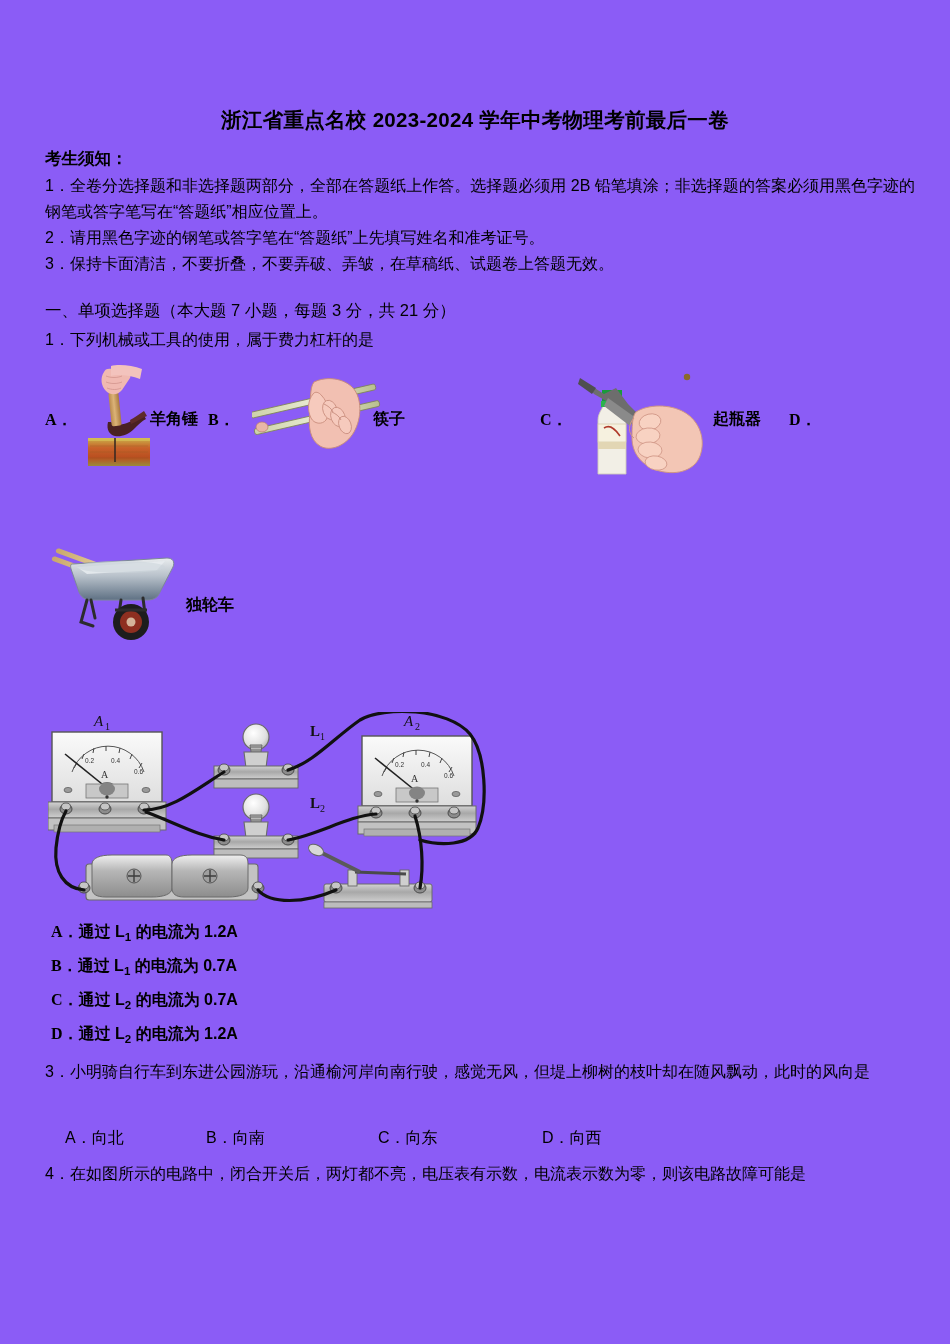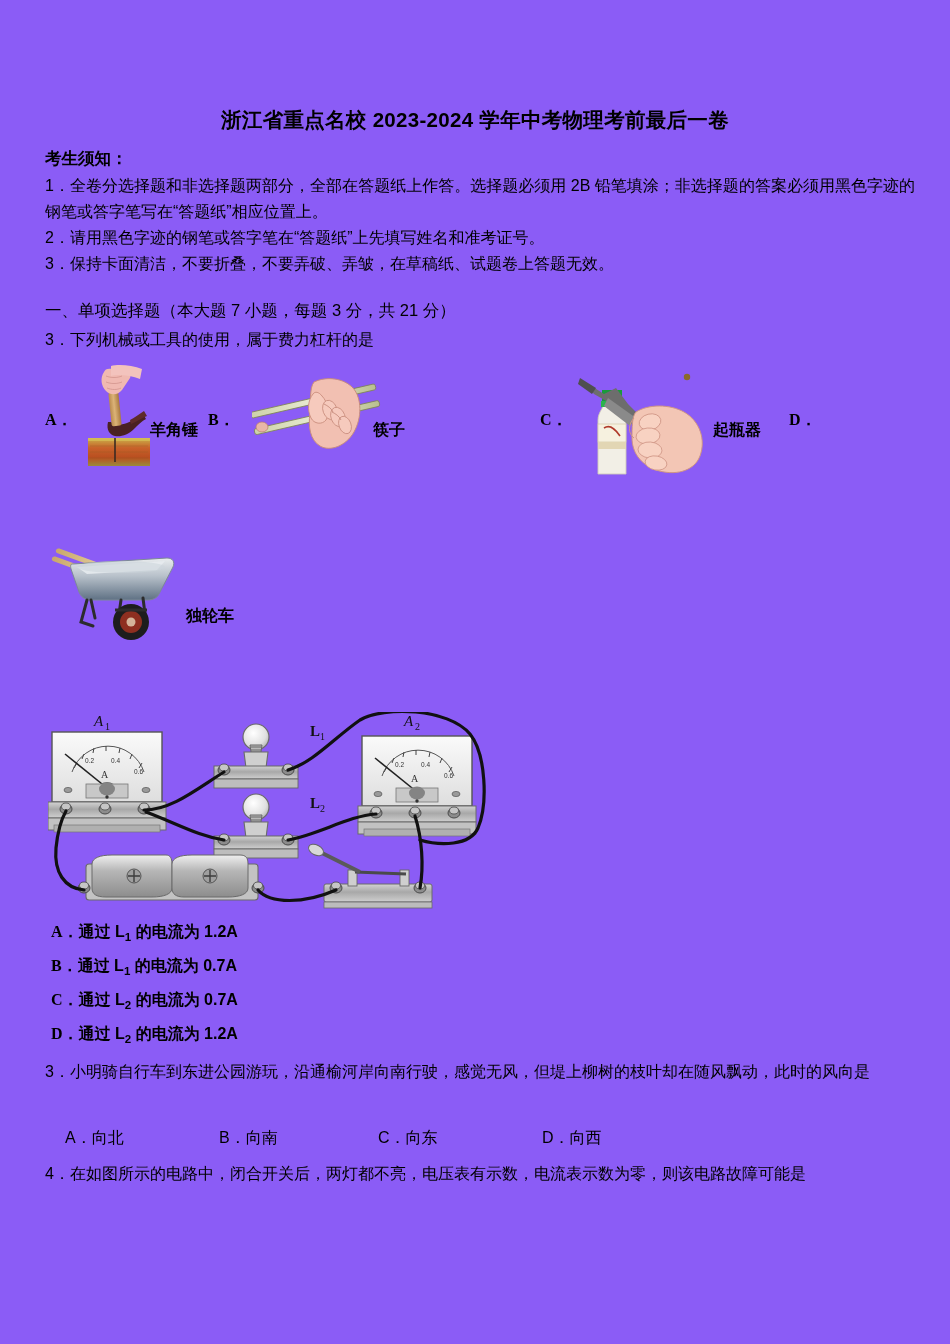--- a/index.html
+++ b/index.html
@@ -97,21 +97,20 @@
     font-family: "Liberation Serif", "DejaVu Serif", serif;
     font-weight: bold;
     white-space: nowrap;
   }
   .cn-cap {
     position: absolute;
     font-size: 16px;
     font-family: "Liberation Sans", "DejaVu Sans", sans-serif;
     font-weight: bold;
     white-space: nowrap;
-    margin-top: 11px;
   }
 
   
   #q1-a-label { left: 45px;  top: 410px; }
   #q1-b-label { left: 208px; top: 410px; }
   #q1-c-label { left: 540px; top: 410px; }
   #q1-d-label { left: 789px; top: 410px; }
   #q1-a-caption { left: 150px; top: 409px; }
   #q1-b-caption { left: 373px; top: 409px; }
   #q1-c-caption { left: 713px; top: 409px; }
@@ -147,21 +146,21 @@
 
   
   .q3-opt {
     position: absolute;
     top: 1128px;
     font-size: 16px;
     font-family: "Liberation Sans", "DejaVu Sans", sans-serif;
     white-space: nowrap;
   }
   #q3-optA { left: 45px; margin-left: 20px; }
-  #q3-optB { left: 219px; text-align: right; }
+  #q3-optB { left: 206px; text-align: right; }
   #q3-optC { left: 378px; }
   #q3-optD { left: 542px; }
 
   
   #circuit-diagram {
     position: absolute;
     left: 48px; top: 712px;
     width: 460px; height: 198px;
   }
 </style>
@@ -172,21 +171,21 @@
 
   <div class="doc-title">浙江省重点名校 2023-2024 学年中考物理考前最后一卷</div>
 
   <div class="notice-head">考生须知：</div>
   <div class="notice-l1">1．全卷分选择题和非选择题两部分，全部在答题纸上作答。选择题必须用 2B 铅笔填涂；非选择题的答案必须用黑色字迹的钢笔或答字笔写在“答题纸”相应位置上。</div>
   <div class="notice-l2">2．请用黑色字迹的钢笔或答字笔在“答题纸”上先填写姓名和准考证号。</div>
   <div class="notice-l3">3．保持卡面清洁，不要折叠，不要弄破、弄皱，在草稿纸、试题卷上答题无效。</div>
 
   <div class="section-head">一、单项选择题（本大题 7 小题，每题 3 分，共 21 分）</div>
 
-  <div class="q-stem" id="q1-stem">3．下列机械或工具的使用，属于费力杠杆的是</div>
+  <div class="q-stem" id="q1-stem">1．下列机械或工具的使用，属于费力杠杆的是</div>
 
   <div class="opt-label" id="q1-a-label">A．</div>
   <div class="opt-label" id="q1-b-label">B．</div>
   <div class="opt-label" id="q1-c-label">C．</div>
   <div class="opt-label" id="q1-d-label">D．</div>
 
   <div class="cn-cap" id="q1-a-caption">羊角锤</div>
   <div class="cn-cap" id="q1-b-caption">筷子</div>
   <div class="cn-cap" id="q1-c-caption">起瓶器</div>
   <div class="cn-cap" id="q1-d-caption">独轮车</div>

